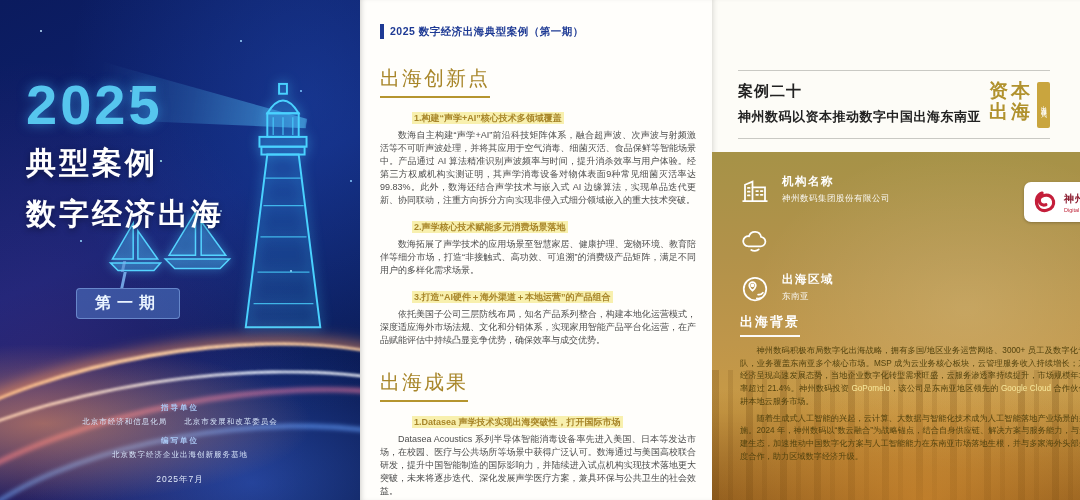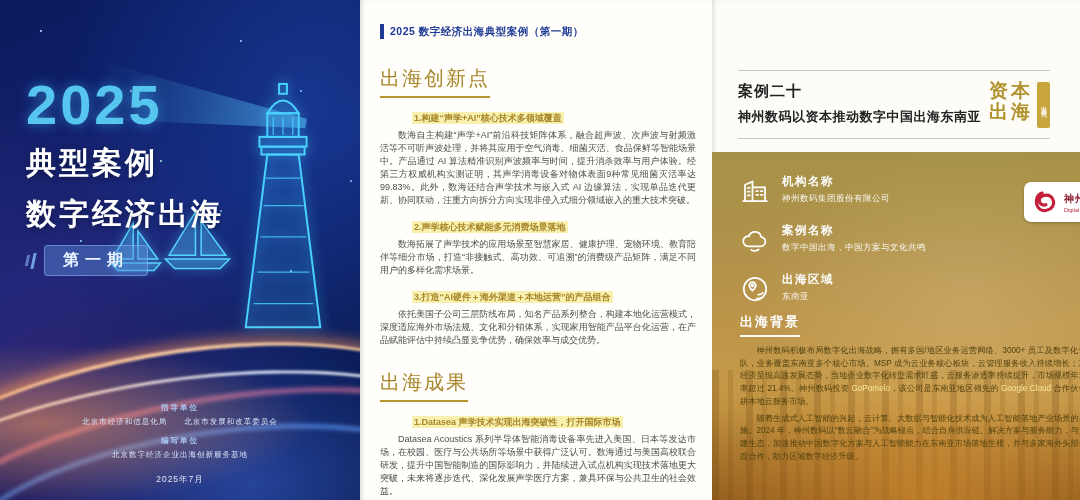--- a/index.html
+++ b/index.html
@@ -30,21 +30,21 @@
   .t-c { left:-120px; top:400px; width:640px; height:240px; border-top:5px solid rgba(255,120,150,.7); transform:rotate(-11deg); filter:blur(2px); }
   .t-d { left:-60px; top:430px; width:560px; height:220px; border-top:4px solid rgba(110,170,255,.8); transform:rotate(-8deg); filter:blur(2px); }
   .glow { position:absolute; left:0; top:330px; width:360px; height:170px;
     background:radial-gradient(ellipse at 12% 55%, rgba(255,160,95,.55), transparent 60%),
                radial-gradient(ellipse at 70% 90%, rgba(60,110,230,.5), transparent 65%); }
   .cover-text { position:absolute; left:26px; top:72px; }
   .year { font-size:56px; font-weight:bold; letter-spacing:3px; color:#56c6ee;
     text-shadow:0 0 12px rgba(60,170,240,.6); }
   .cov-t { font-size:30px; font-weight:bold; letter-spacing:3px; margin-top:10px; text-shadow:0 2px 6px rgba(0,0,0,.4); }
   .cov-t2 { margin-top:6px; }
-  .issue { display:flex; align-items:center; margin-top:10px; }
+  .issue { display:flex; align-items:center; margin-top:26px;flex-direction:column; }
   .issue .bar { width:3px; height:16px; background:#7fb6f2; margin-right:3px; transform:skewX(-12deg); opacity:.85; }
   .issue .bar.short { height:11px; opacity:.6; }
   .issue-box { margin-left:6px; background:rgba(92,140,215,.45); border:1px solid rgba(160,200,255,.45);
     border-radius:4px; padding:4px 18px; font-size:16px; font-weight:bold; letter-spacing:6px; color:#eaf4ff; }
   .cover-footer { position:absolute; left:0; bottom:14px; width:100%; text-align:center; }
   .f-label { font-size:7.5px; font-weight:bold; color:#a9c6f2; letter-spacing:2px; margin-top:9px; }
   .f-units { font-size:7.5px; color:#d4e2f8; margin-top:4px; letter-spacing:1px; }
   .f-date { font-size:8.5px; color:#dfe9fa; margin-top:14px; letter-spacing:1px; }
 
   
@@ -235,24 +235,20 @@
             <div class="info-value">神州数码集团股份有限公司</div>
           </div>
         </div>
         <div class="info-row">
           <span class="ico">
             <svg viewBox="0 0 24 24" fill="none" stroke="#fff" stroke-width="1.4" stroke-linecap="round">
               <path d="M6.5 17a4 4 0 1 1 .7-7.95A5 5 0 0 1 16.9 9.6 3.6 3.6 0 0 1 16.3 17H6.5z"></path>
               <path d="M9 20c1.5 1 4.5 1 6-.5"></path>
             </svg>
           </span>
-          <div class="info-text">
-            <div class="info-label">案例名称</div>
-            <div class="info-value">数字中国出海，中国方案与文化共鸣</div>
-          </div>
         </div>
         <div class="info-row">
           <span class="ico">
             <svg viewBox="0 0 24 24" fill="none" stroke="#fff" stroke-width="1.4" stroke-linecap="round">
               <circle cx="12" cy="12" r="9"></circle>
               <path d="M10 6.5a2.6 2.6 0 0 1 2.6 2.6c0 1.8-2.6 4.2-2.6 4.2S7.4 10.9 7.4 9.1A2.6 2.6 0 0 1 10 6.5z"></path>
               <circle cx="10" cy="9" r="0.8" fill="#fff"></circle>
               <path d="M14.5 16.5c1.5.2 3-.5 3.8-1.5M13.5 19.5c.8.3 2 .2 2.8-.2"></path>
             </svg>
           </span>

